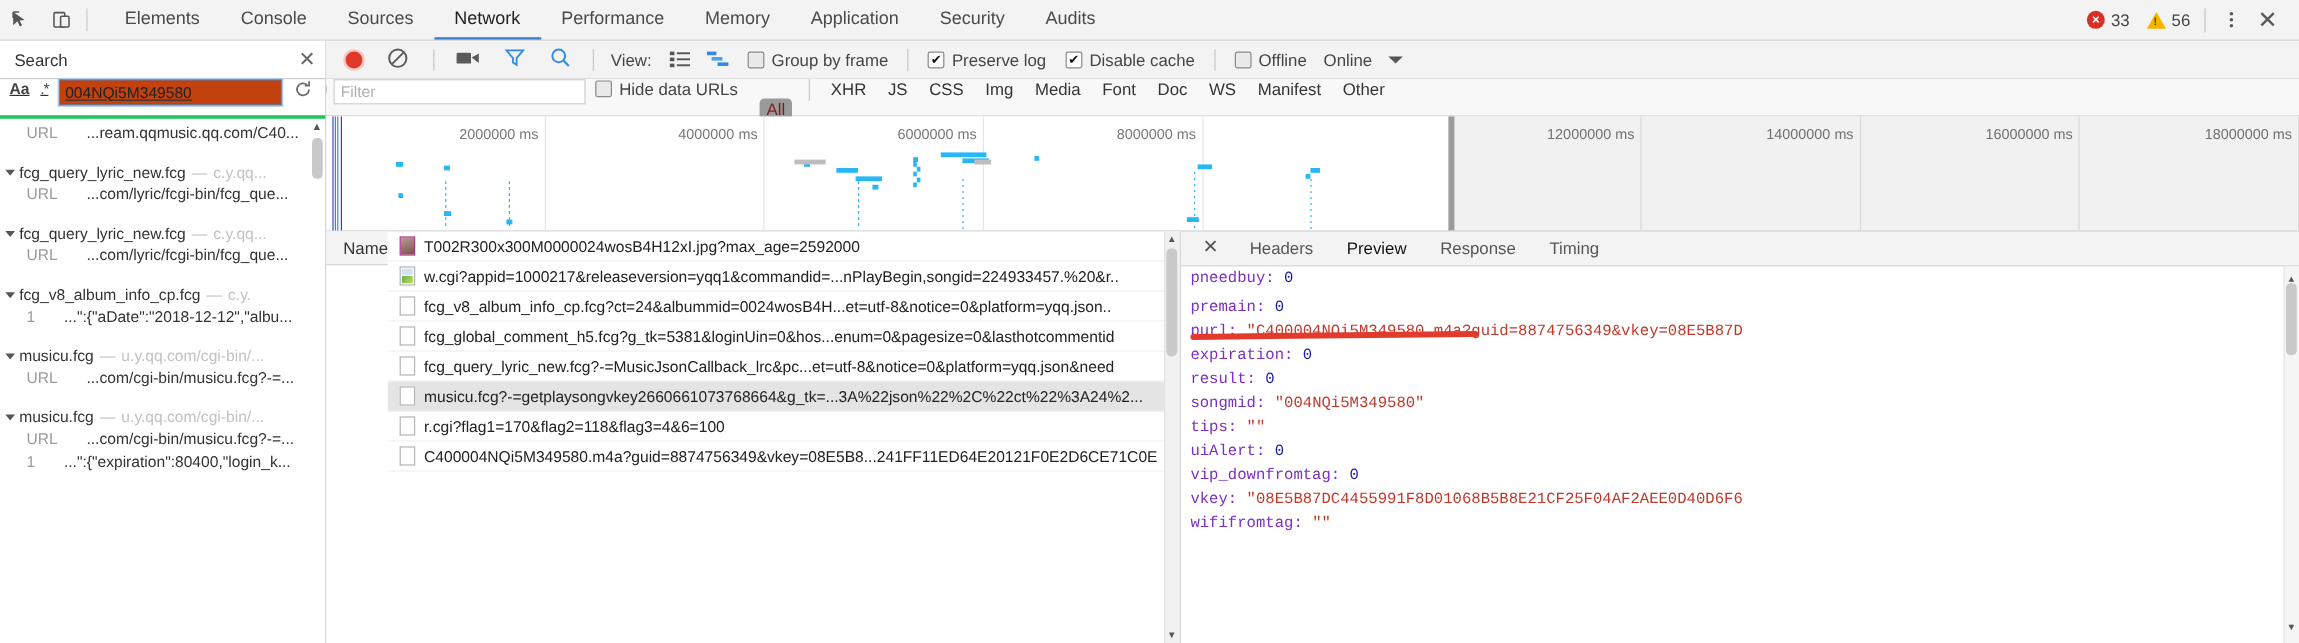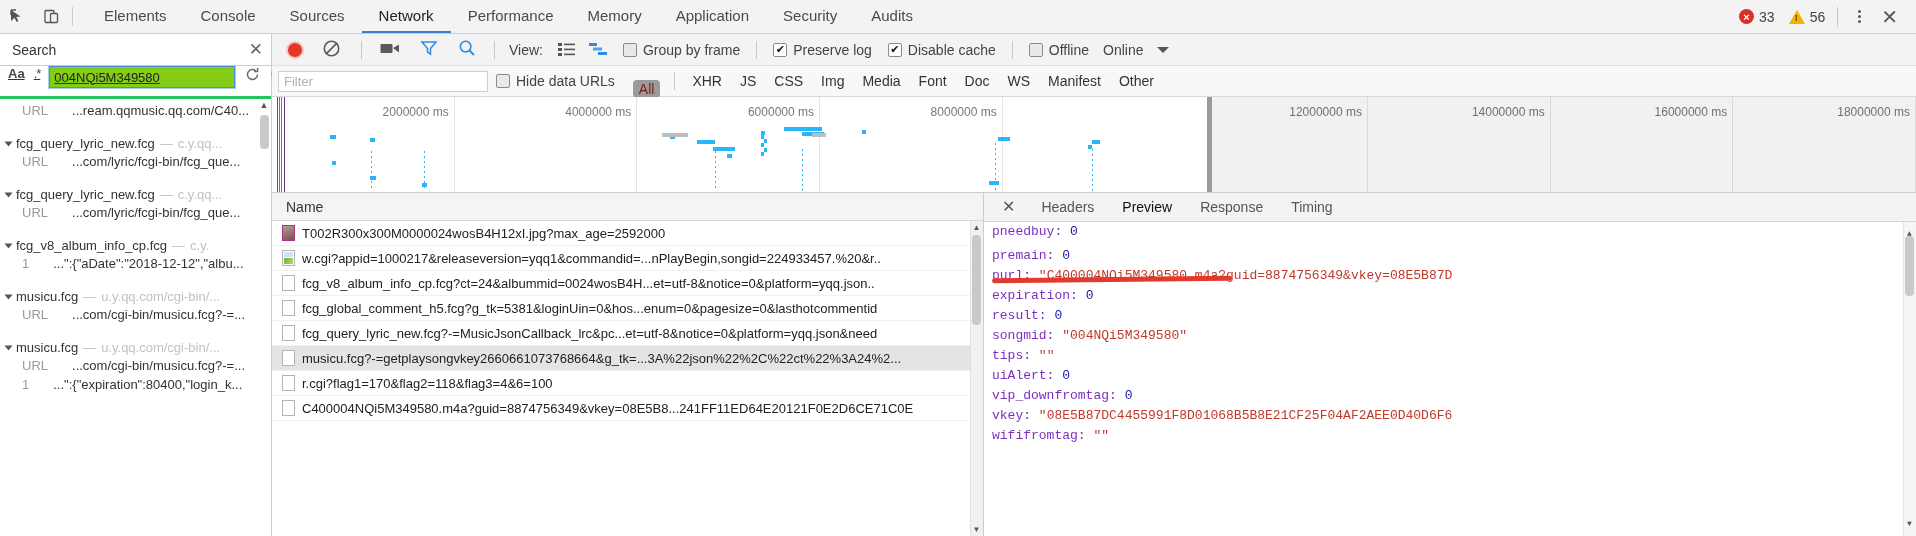--- a/index.html
+++ b/index.html
@@ -68,21 +68,21 @@
   .search-head .x { margin-left: auto; font-size: 17px; color: #666; cursor: pointer; line-height: 1; }
   .search-toolbar {
     height: 33px; min-height: 33px; display: flex; align-items: flex-start; gap: 9px;
     padding: 0 8px; border-bottom: 3px solid #22c55e; text-decoration: underline;
   }
   .search-toolbar .aa { font-weight: bold; font-size: 13px; color: #444; cursor: pointer; }
   .search-toolbar .regex { font-size: 13px; color: #444; cursor: pointer; letter-spacing: -1px; }
   .search-input {
     flex: 1; height: 22px; border: 1px solid #4a90d9; outline: 1px solid #a8cdf0;
     padding: 0 4px; font-size: 13px; font-family: "Liberation Sans", sans-serif;
-    color: #222; background: #84cc16;
+    color: #222; background: #c2410c;
   }
   .ic-btn { color: #6b6b6b; cursor: pointer; display: flex; align-items: center; }
   .results { flex: 1; overflow: hidden; position: relative; padding-top: 2px; }
   .res-url-row { display: flex; gap: 24px; padding: 2px 0 2px 22px; font-size: 13px; white-space: nowrap; }
   .res-url-row .lbl { color: #9a9a9a; }
   .res-url-row .val { color: #333; }
   .res-file {
     display: flex; align-items: center; gap: 5px; padding: 3px 0 1px 6px;
     font-size: 13px; white-space: nowrap;
   }
@@ -116,21 +116,21 @@
   .chk-wrap { display: flex; align-items: center; gap: 6px; margin: 0 8px; cursor: pointer; font-size: 14px; color: #444; white-space: nowrap; }
   .chk {
     width: 14px; height: 14px; border: 1px solid #8a8a8a; border-radius: 2px; background: #fdfdfd;
     display: flex; align-items: center; justify-content: center; font-size: 11px; color: #111;
   }
   .chk.off { background: #e9e9e9; }
   .online-lbl { font-size: 14px; color: #444; margin-left: 6px; }
   .caret-dn { margin-left: 14px; width: 0; height: 0; border-left: 6px solid transparent; border-right: 6px solid transparent; border-top: 6px solid #555; cursor: pointer; }
 
   .filter-row {
-    height: 31px; min-height: 31px; display: flex; align-items: center;
+    height: 31px; min-height: 31px; display: flex; align-items: flex-start;
     padding: 0 6px; background: #f8f8f8; border-bottom: 1px solid #d8d8d8;
   }
   .filter-input {
     width: 210px; height: 21px; border: 1px solid #cfcfcf; background: #fff;
     font-size: 13px; padding: 0 5px; color: #333; font-family: "Liberation Sans", sans-serif;
   }
   .filter-input::placeholder { color: #b0b0b0; }
   .ftab { font-size: 14px; color: #333; margin: 0 9px; cursor: pointer; white-space: nowrap; }
   .ftab.all {
     background: #9a9a9a; color: #7f1d1d; border-radius: 4px; padding: 1px 6px; margin: 16px 6px 0 10px;
@@ -143,21 +143,21 @@
   .ov-tick span { position: absolute; right: 5px; top: 8px; font-size: 12px; color: #777; white-space: nowrap; }
   .ov-dim { position: absolute; top: 0; bottom: 0; background: rgba(0,0,0,0.055); }
   .ov-handle { position: absolute; top: 0; bottom: 0; width: 5px; background: #9b9b9b; cursor: ew-resize; }
   .bar { position: absolute; background: #29b6f6; height: 4px; }
   .barg { position: absolute; background: #bdbdbd; height: 4px; }
   .dotline { position: absolute; width: 1px; background: repeating-linear-gradient(to bottom,#29b6f6 0 2px,transparent 2px 5px); }
   .vline { position: absolute; top: 0; bottom: 0; width: 1px; }
 
   
   .req-area { flex: 1; display: flex; min-height: 0; }
-  .req-list { display: flex; flex-direction: column; min-width: 0; width: 712px; background: #fff; border-right: 1px solid #cdcdcd; position: relative; }
+  .req-list { display: flex; flex-direction: row; min-width: 0; width: 712px; background: #fff; border-right: 1px solid #cdcdcd; position: relative; }
   .req-header {
     height: 28px; min-height: 28px; display: flex; align-items: center;
     padding-left: 14px; font-size: 14px; color: #333;
     background: #f4f4f4; border-bottom: 1px solid #d6d6d6;
   }
   .req-rows { flex: 1; overflow: hidden; position: relative; }
   .req-row {
     height: 25px; display: flex; align-items: center; gap: 7px;
     padding-left: 10px; font-size: 13px; color: #222;
     border-bottom: 1px solid #f0f0f0; white-space: nowrap; cursor: pointer;

